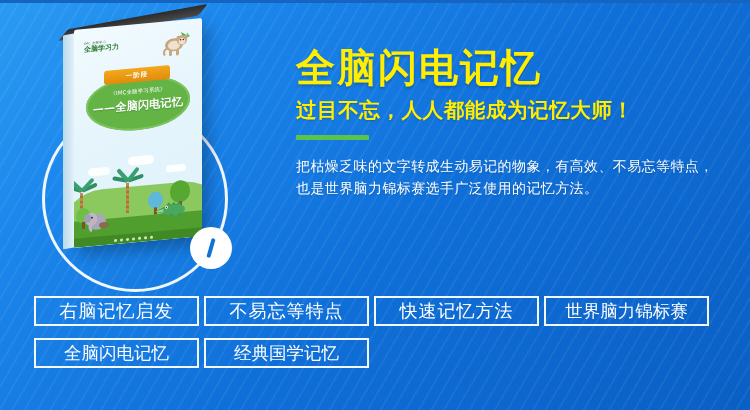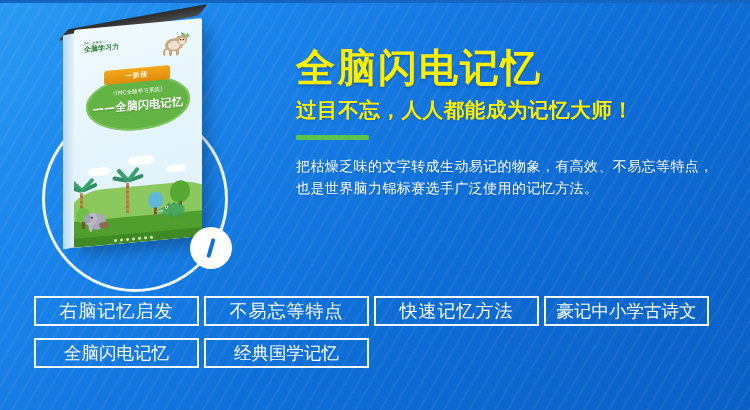--- a/index.html
+++ b/index.html
@@ -340,17 +340,17 @@
     <div class="title">全脑闪电记忆</div>
     <div class="subtitle">过目不忘，人人都能成为记忆大师！</div>
     <div class="accent"></div>
     <div class="desc">把枯燥乏味的文字转成生动易记的物象，有高效、不易忘等特点，也是世界脑力锦标赛选手广泛使用的记忆方法。</div>
   </div>
 
   <div class="tags">
     <div class="tag">右脑记忆启发</div>
     <div class="tag">不易忘等特点</div>
     <div class="tag">快速记忆方法</div>
-    <div class="tag tight">豪记中小学古诗文</div>
+    <div class="tag tight">世界脑力锦标赛</div>
     <div class="tag tight">全脑闪电记忆</div>
     <div class="tag tight">经典国学记忆</div>
   </div>
 </div>
 
 </body></html>

